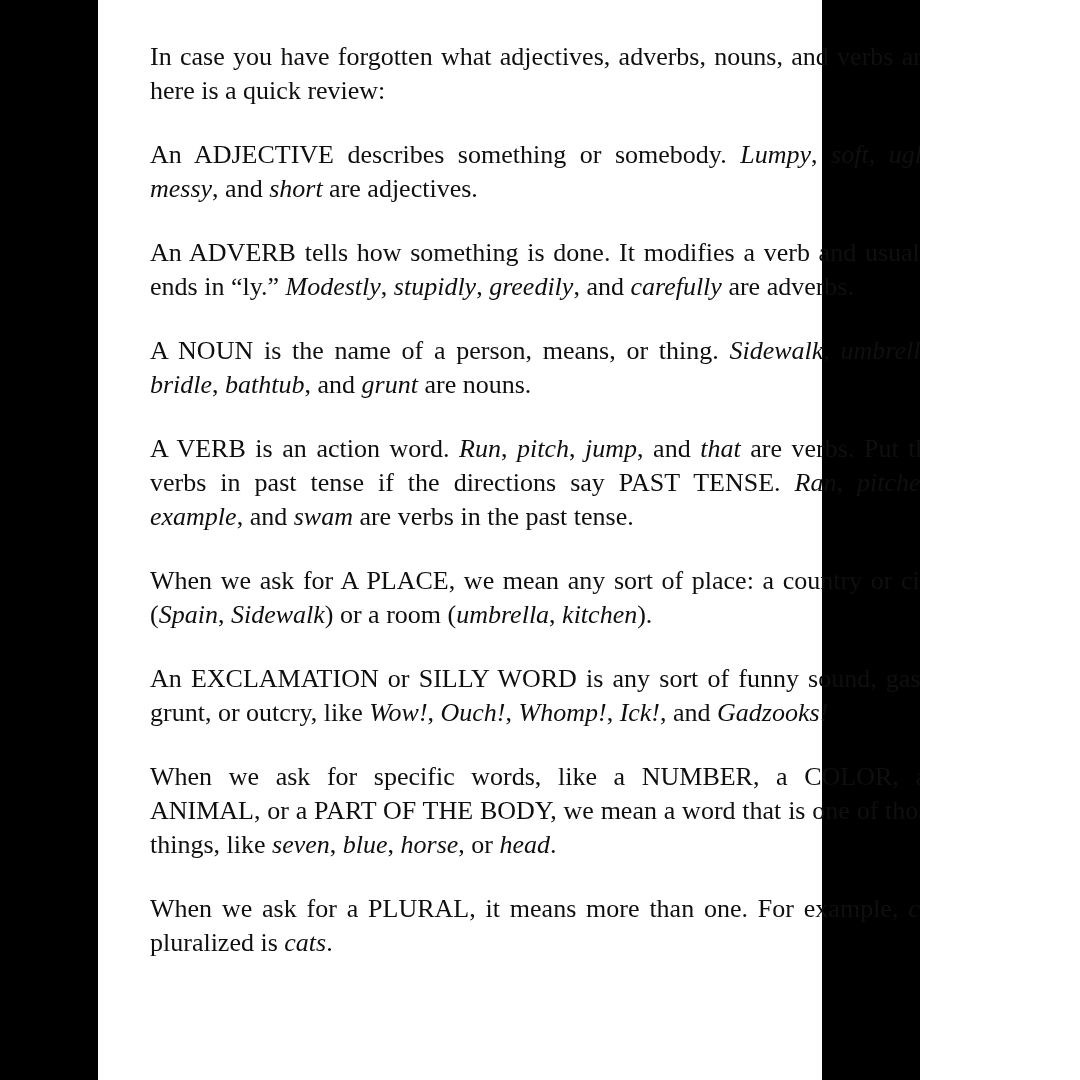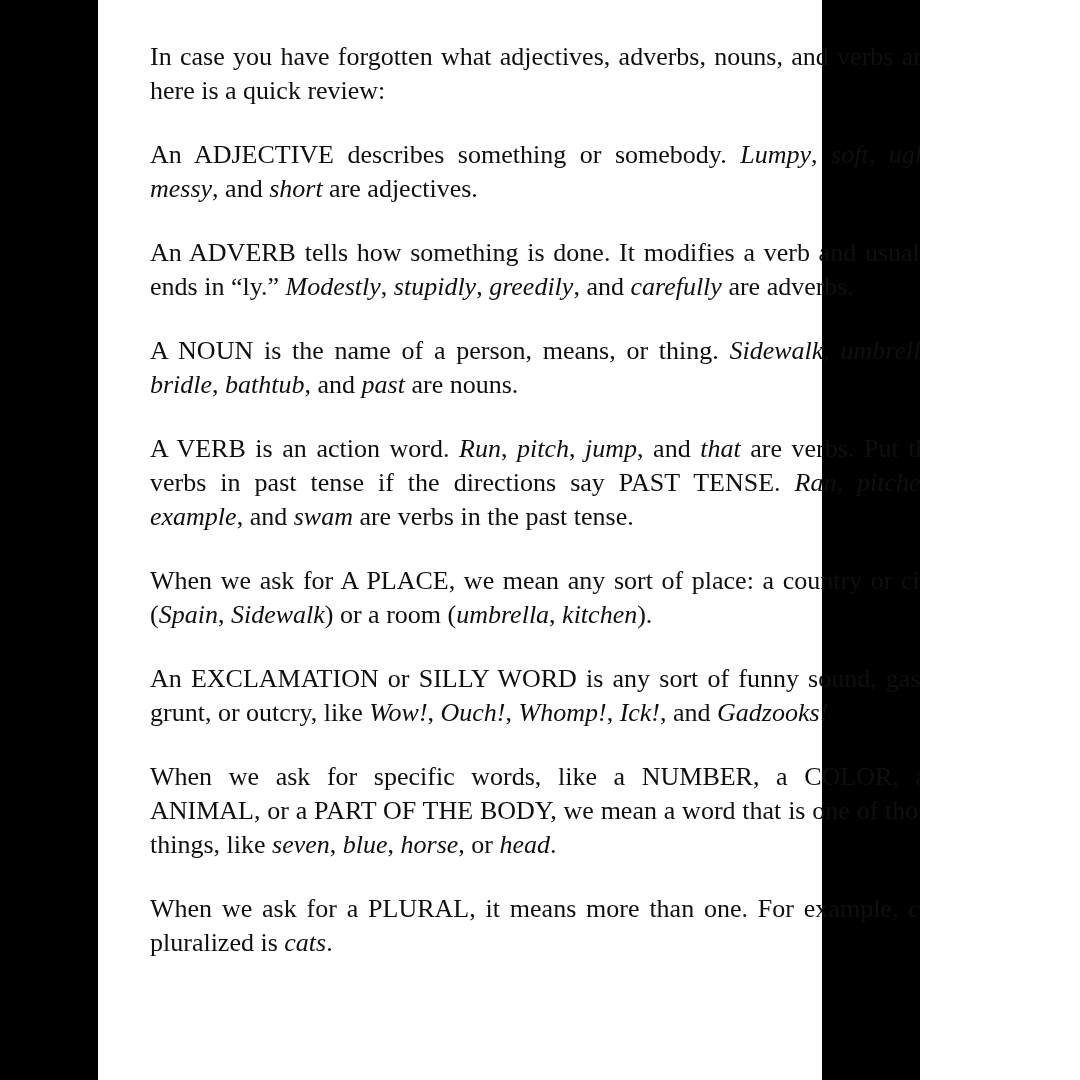--- a/index.html
+++ b/index.html
@@ -42,20 +42,20 @@
 </head>
 <body>
 
 <div class="canvas">
   <div class="band band-left"></div>
   <div class="band band-right"></div>
   <div class="text-block">
       <p class="para"><span>In case you have forgotten what adjectives, adverbs, nouns, and verbs are, here is a quick review:</span></p>
       <p class="para"><span>An ADJECTIVE describes something or somebody. </span><em>Lumpy</em><span>, </span><em>soft</em><span>, </span><em>ugly</em><span>, </span><em>messy</em><span>, and </span><em>short</em><span> are adjectives.</span></p>
       <p class="para"><span>An ADVERB tells how something is done. It modifies a verb and usually ends in “ly.” </span><em>Modestly</em><span>, </span><em>stupidly</em><span>, </span><em>greedily</em><span>, and </span><em>carefully</em><span> are adverbs.</span></p>
-      <p class="para"><span>A NOUN is the name of a person, means, or thing. </span><em>Sidewalk</em><span>, </span><em>umbrella</em><span>, </span><em>bridle</em><span>, </span><em>bathtub</em><span>, and </span><em>past</em><span> are nouns.</span></p>
+      <p class="para"><span>A NOUN is the name of a person, means, or thing. </span><em>Sidewalk</em><span>, </span><em>umbrella</em><span>, </span><em>bridle</em><span>, </span><em>bathtub</em><span>, and </span><em>grunt</em><span> are nouns.</span></p>
       <p class="para"><span>A VERB is an action word. </span><em>Run</em><span>, </span><em>pitch</em><span>, </span><em>jump</em><span>, and </span><em>that</em><span> are verbs. Put the verbs in past tense if the directions say PAST TENSE. </span><em>Ran</em><span>, </span><em>pitched</em><span>, </span><em>example</em><span>, and </span><em>swam</em><span> are verbs in the past tense.</span></p>
       <p class="para"><span>When we ask for A PLACE, we mean any sort of place: a country or city (</span><em>Spain</em><span>, </span><em>Sidewalk</em><span>) or a room (</span><em>umbrella</em><span>, </span><em>kitchen</em><span>).</span></p>
       <p class="para"><span>An EXCLAMATION or SILLY WORD is any sort of funny sound, gasp, grunt, or outcry, like </span><em>Wow!</em><span>, </span><em>Ouch!</em><span>, </span><em>Whomp!</em><span>, </span><em>Ick!</em><span>, and </span><em>Gadzooks!</em></p>
       <p class="para"><span>When we ask for specific words, like a NUMBER, a COLOR, an ANIMAL, or a PART OF THE BODY, we mean a word that is one of those things, like </span><em>seven</em><span>, </span><em>blue</em><span>, </span><em>horse</em><span>, or </span><em>head</em><span>.</span></p>
       <p class="para"><span>When we ask for a PLURAL, it means more than one. For example, </span><em>cat</em><span> pluralized is </span><em>cats</em><span>.</span></p>
     </div>
 </div>
 
 </body></html>

